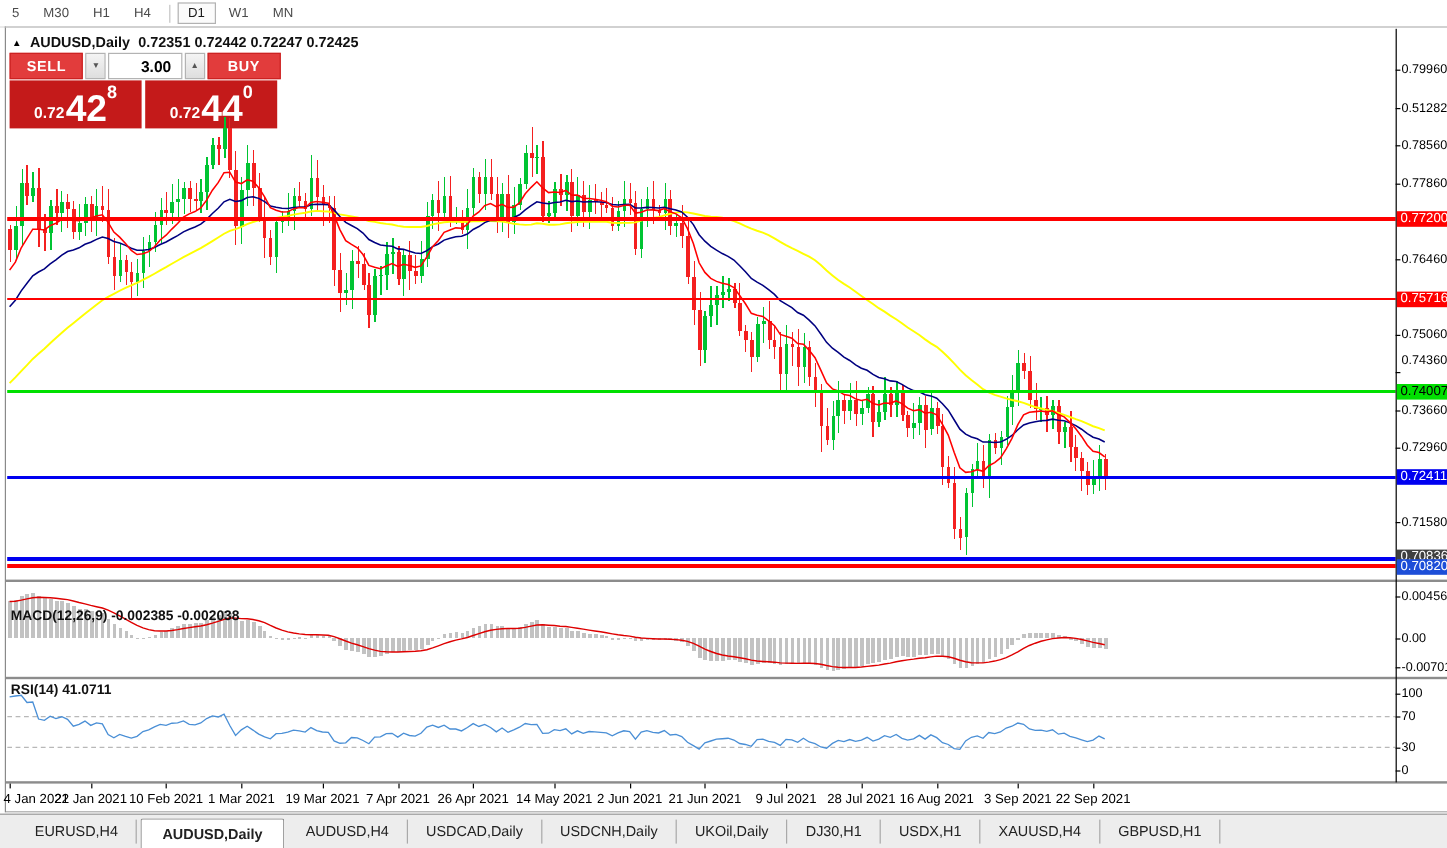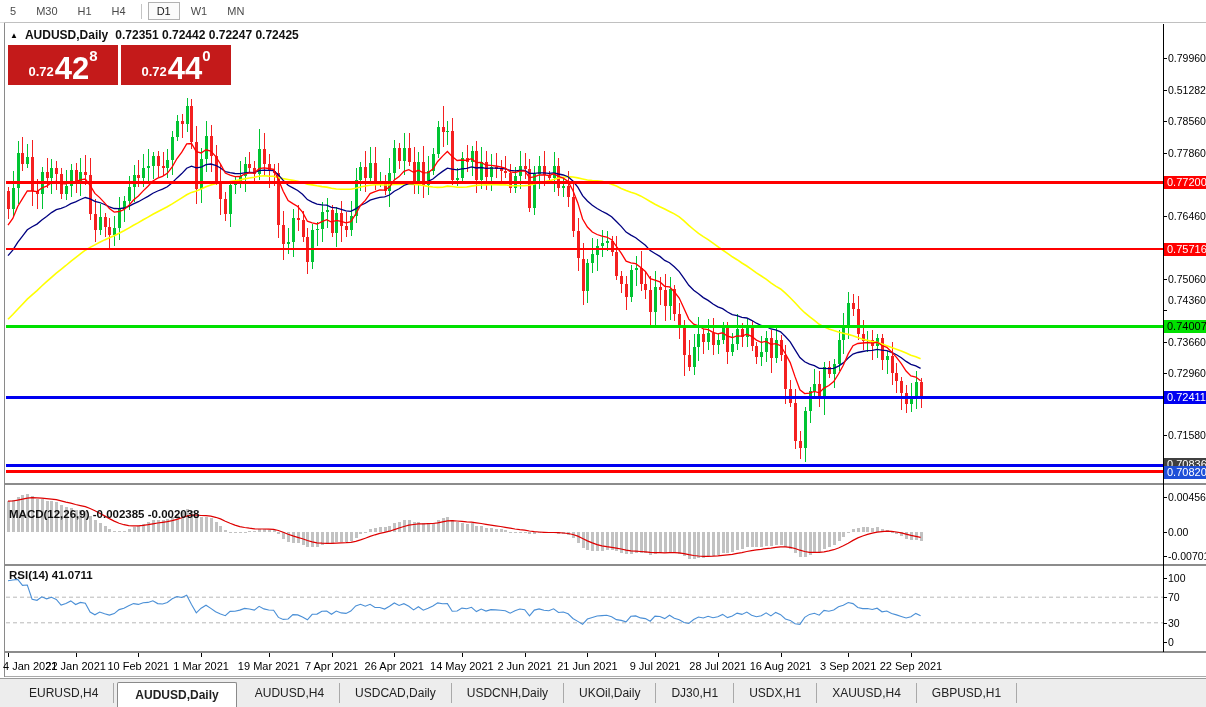--- a/index.html
+++ b/index.html
@@ -67,20 +67,27 @@
 <div class="win-left"></div>
 <div class="win-top"></div>
 
 <div class="chart-title">
   <span class="collapse-arrow">▲</span>
   <span>AUDUSD,Daily</span>
   <span>0.72351 0.72442 0.72247 0.72425</span>
 </div>
 
 <div class="trade-panel">
+  <div class="tp-row1">
+    <div class="btn-sell">SELL</div>
+    <div class="spin">▼</div>
+    <div class="vol-box">3.00</div>
+    <div class="spin">▲</div>
+    <div class="btn-buy">BUY</div>
+  </div>
   <div class="tp-row2">
     <div class="big-quote">
       <span class="bq-small">0.72</span>
       <span class="bq-big">42</span>
       <span class="bq-sup">8</span>
     </div>
     <div class="big-quote">
       <span class="bq-small">0.72</span>
       <span class="bq-big">44</span>
       <span class="bq-sup">0</span>

